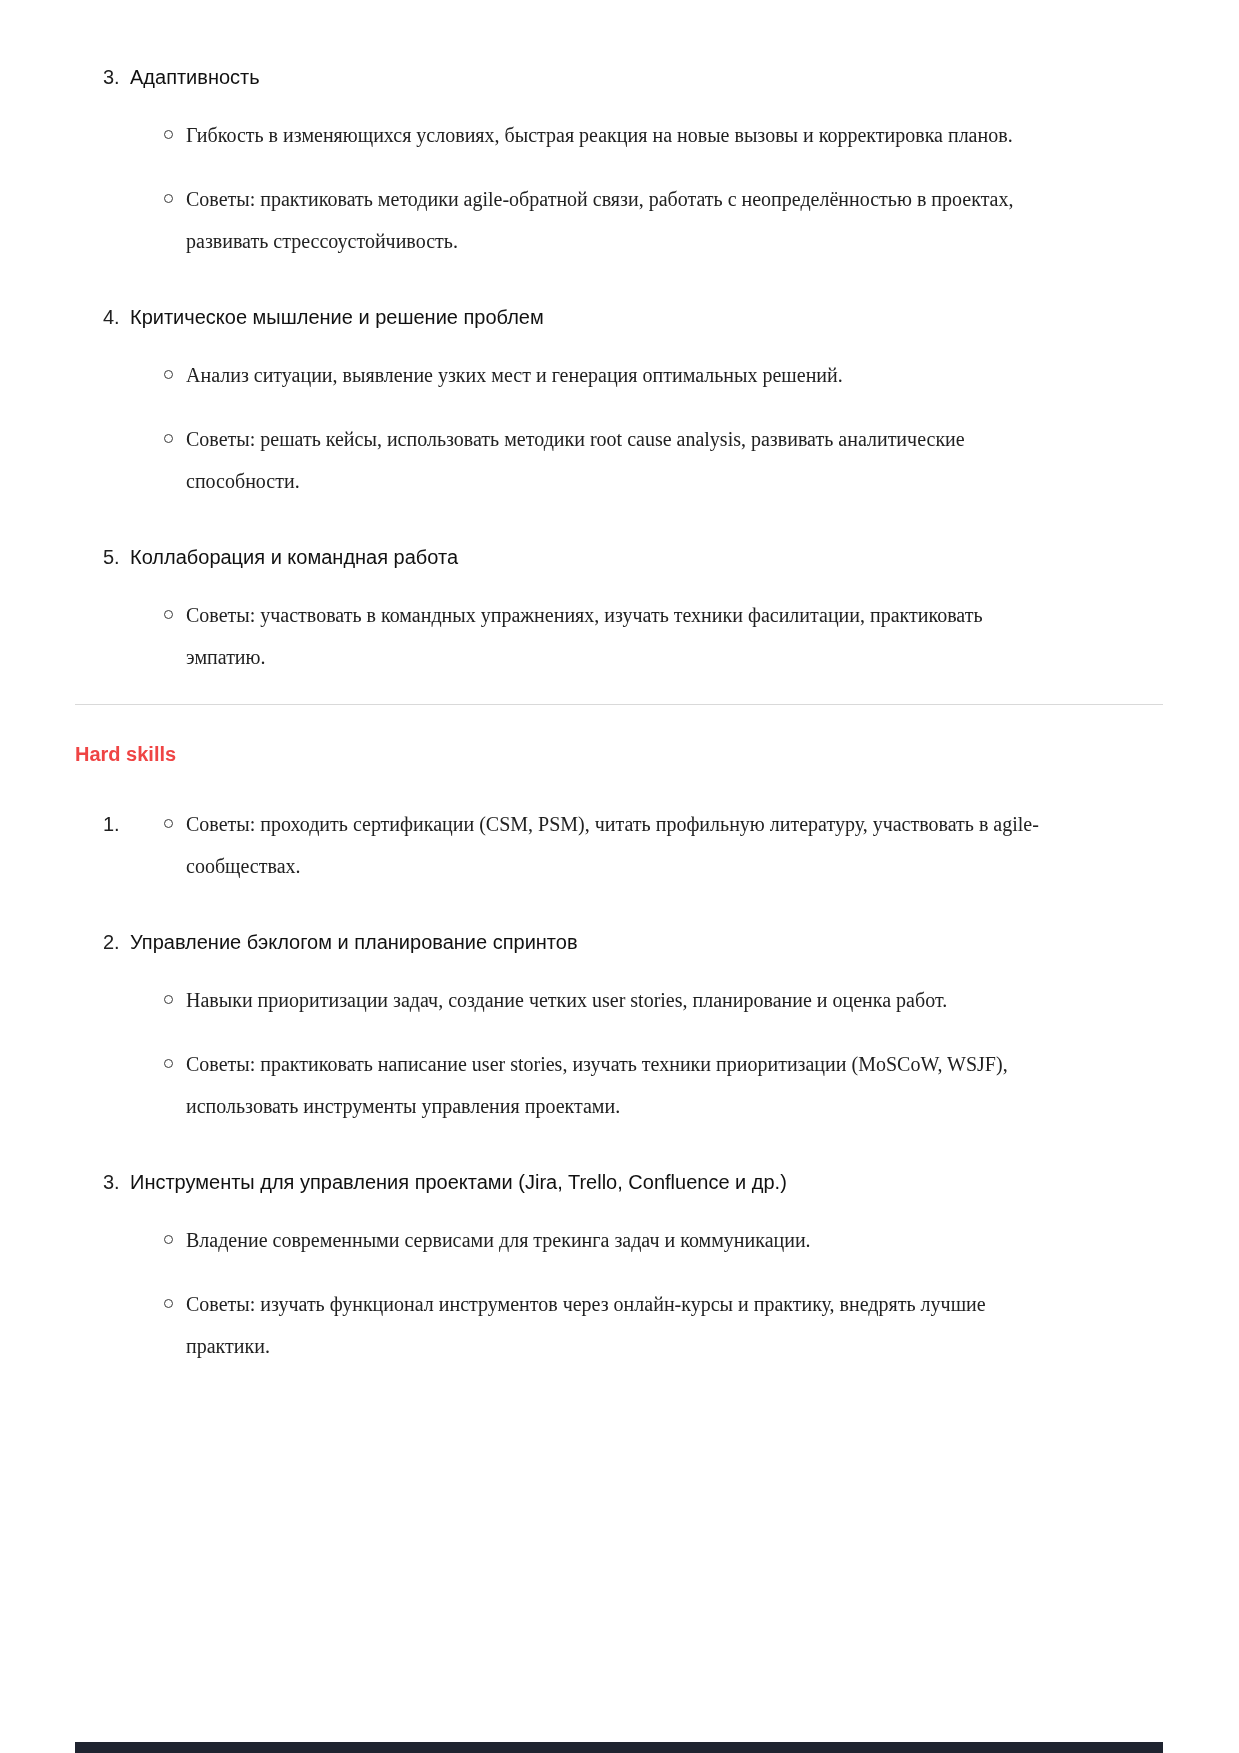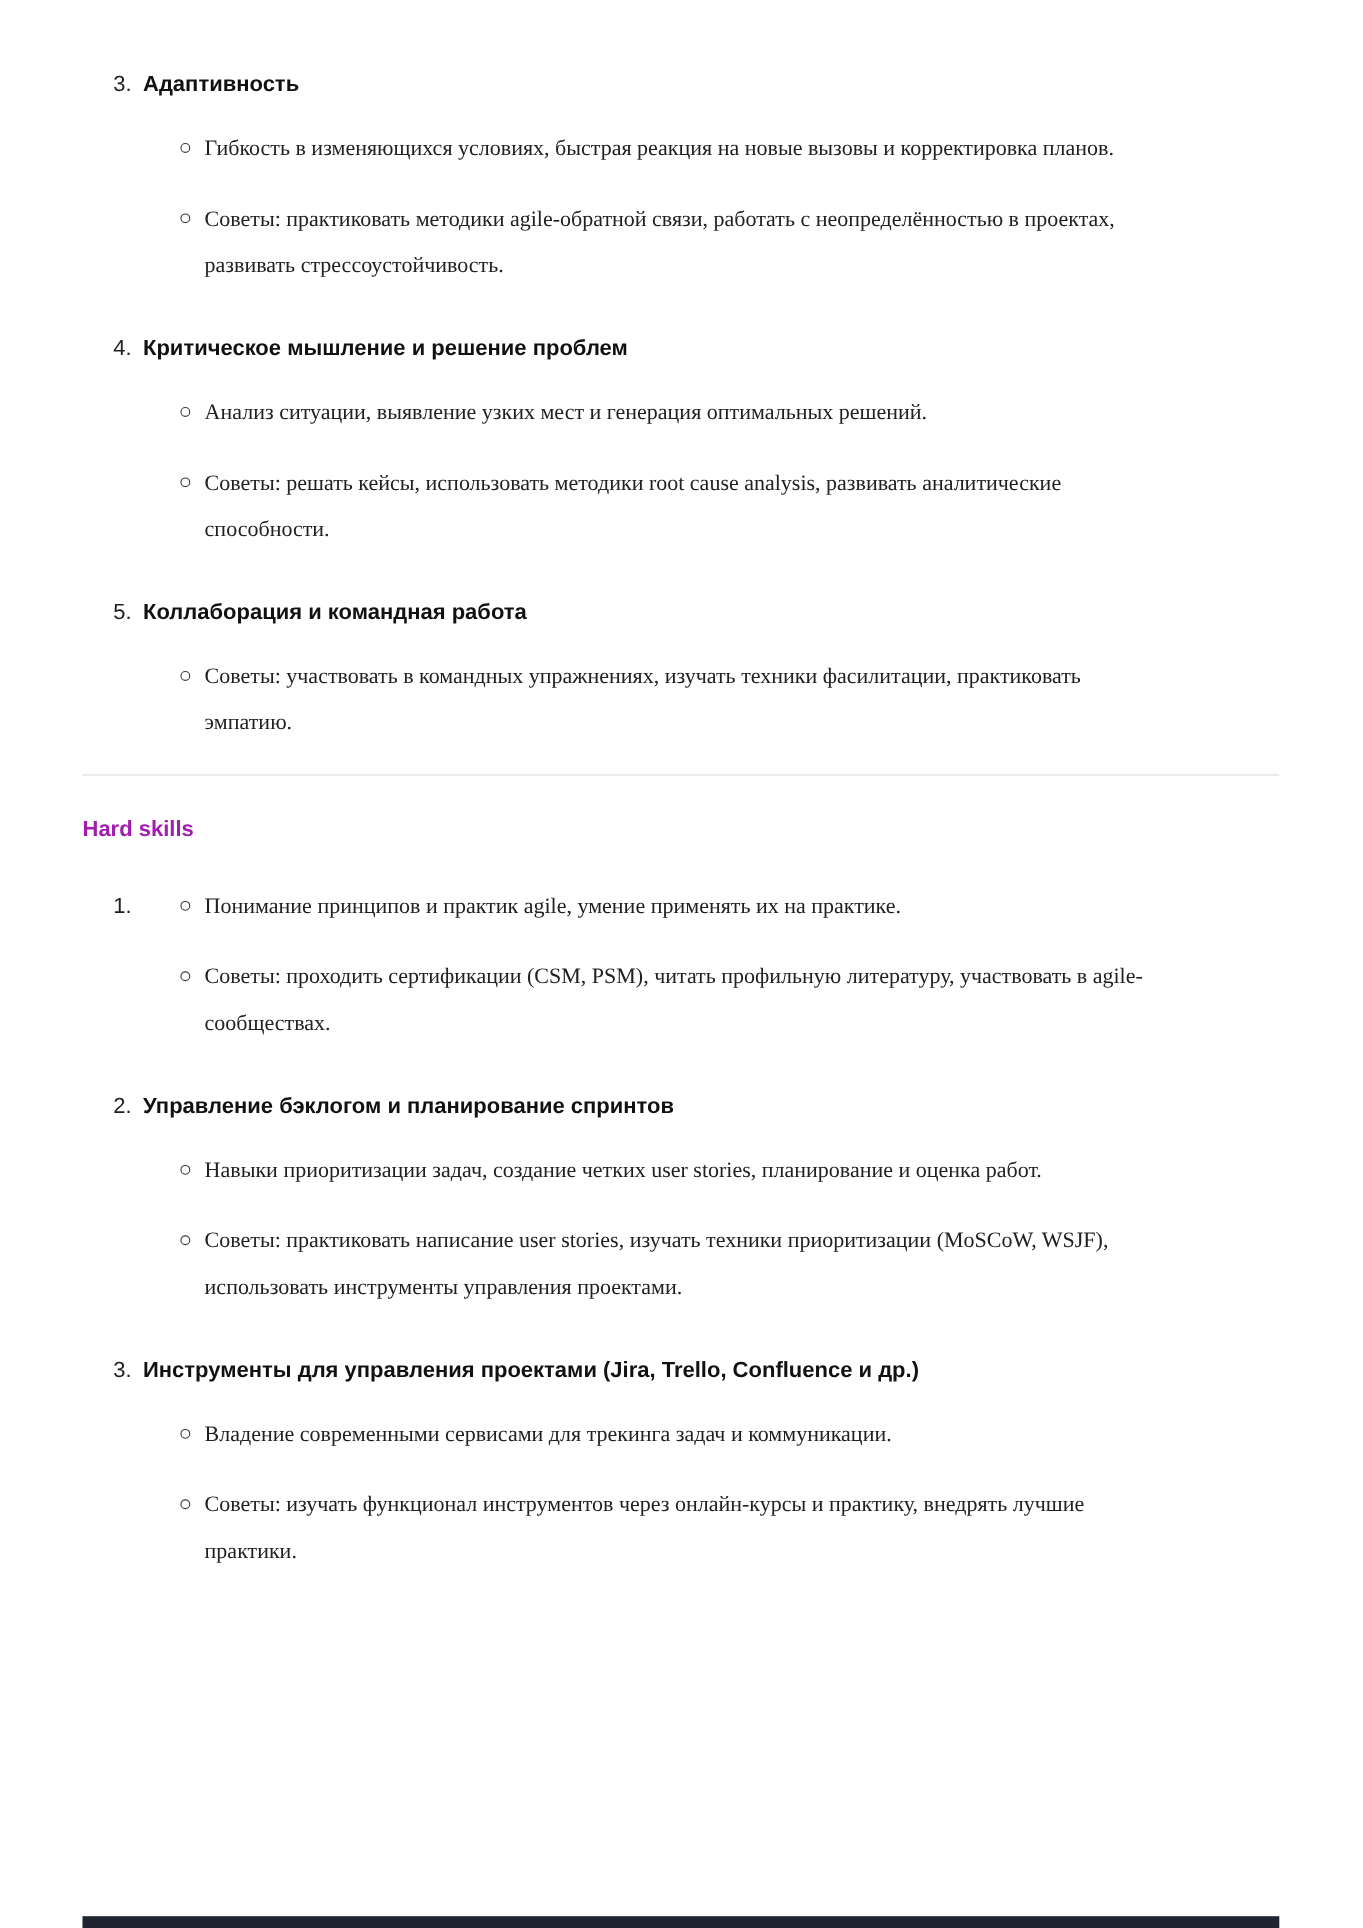--- a/index.html
+++ b/index.html
@@ -37,21 +37,21 @@
     margin-top: 34px;
   }
   .item-number {
     position: absolute;
     left: 28px;
     top: 0;
     font-weight: 400;
     color: #212121;
   }
   .item-title {
-    font-weight: 700;
+    font-weight: 400;
     color: #111111;
   }
   ul.bullets {
     list-style: none;
     margin: 16px 0 0 0;
     padding: 0 0 0 56px;
   }
   ul.bullets > li {
     position: relative;
   }
@@ -75,21 +75,21 @@
     font-family: Liberation Serif, serif;
   }
   hr.section-divider {
     border: none;
     border-top: 1.6px solid var(--divider-color, #d9d9d9);
     margin: 26px 0 28px 0;
   }
   .section-heading {
     margin: 0;
     font-weight: 700;
-    color: #a21caf;
+    color: #ef4444;
   }
   ol.skills-list.hard {
     margin-top: 28px;
   }
   .bottom-band {
     position: absolute;
     left: 75px;
     right: 76px;
     bottom: 0;
     height: 11px;
@@ -139,23 +139,20 @@
 
   <hr class="section-divider">
 
   <p class="section-heading">Hard skills</p>
 
   <ol class="skills-list hard">
     <li>
       <span class="item-number">1.</span>
       <ul class="bullets">
         <li>
-            <p>Понимание принципов и практик agile, умение применять их на практике.</p>
-          </li>
-        <li>
             <p>Советы: проходить сертификации (CSM, PSM), читать профильную литературу, участвовать в agile-сообществах.</p>
           </li>
       </ul>
     </li>
     <li>
       <span class="item-number">2.</span>
       <span class="item-title">Управление бэклогом и планирование спринтов</span>
       <ul class="bullets">
         <li>
             <p>Навыки приоритизации задач, создание четких user stories, планирование и оценка работ.</p>

